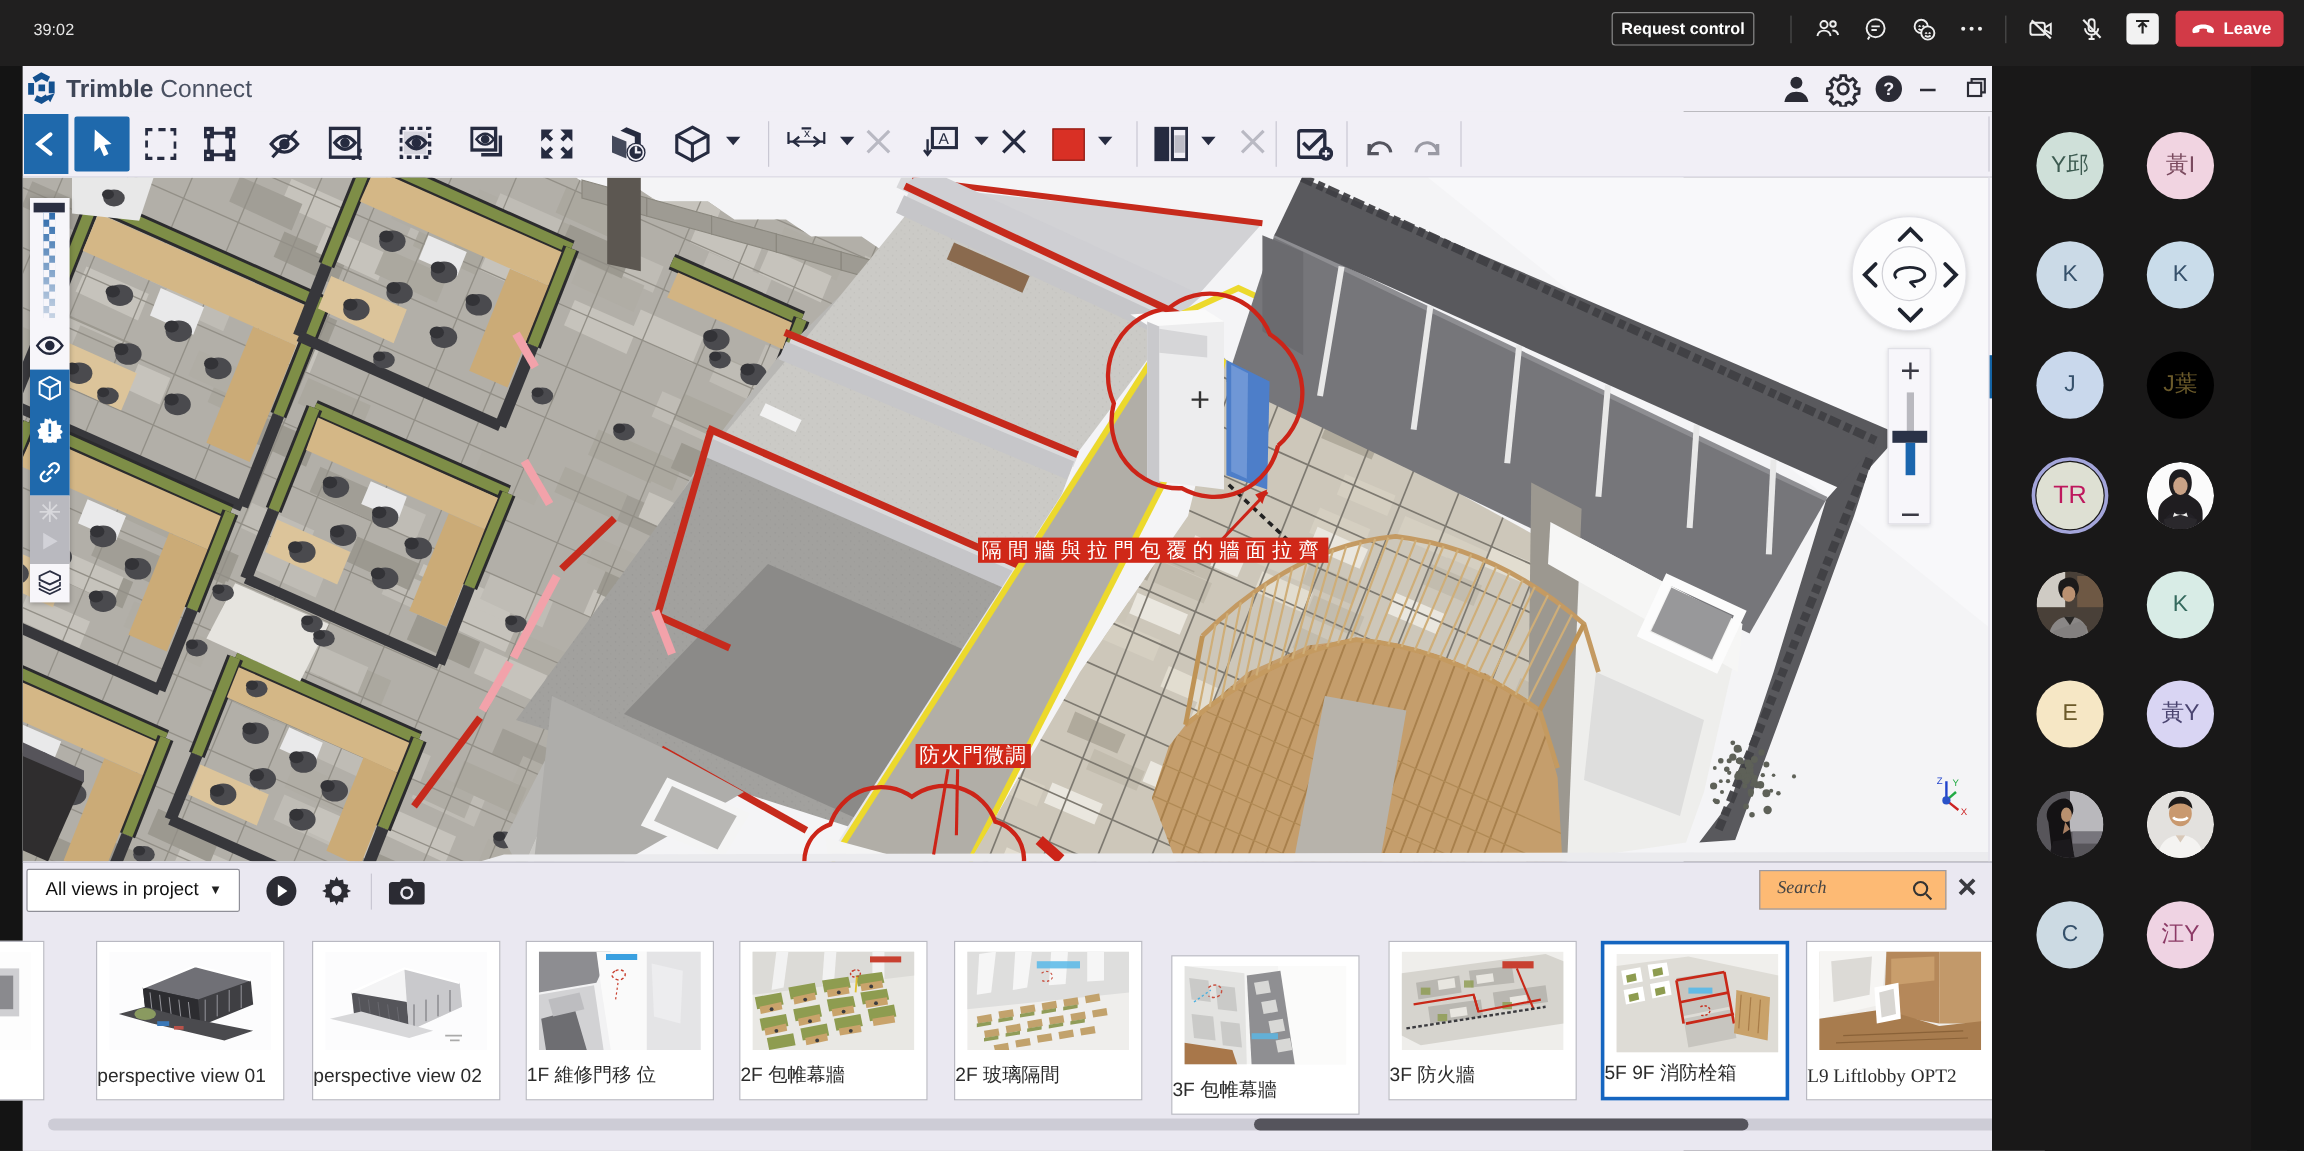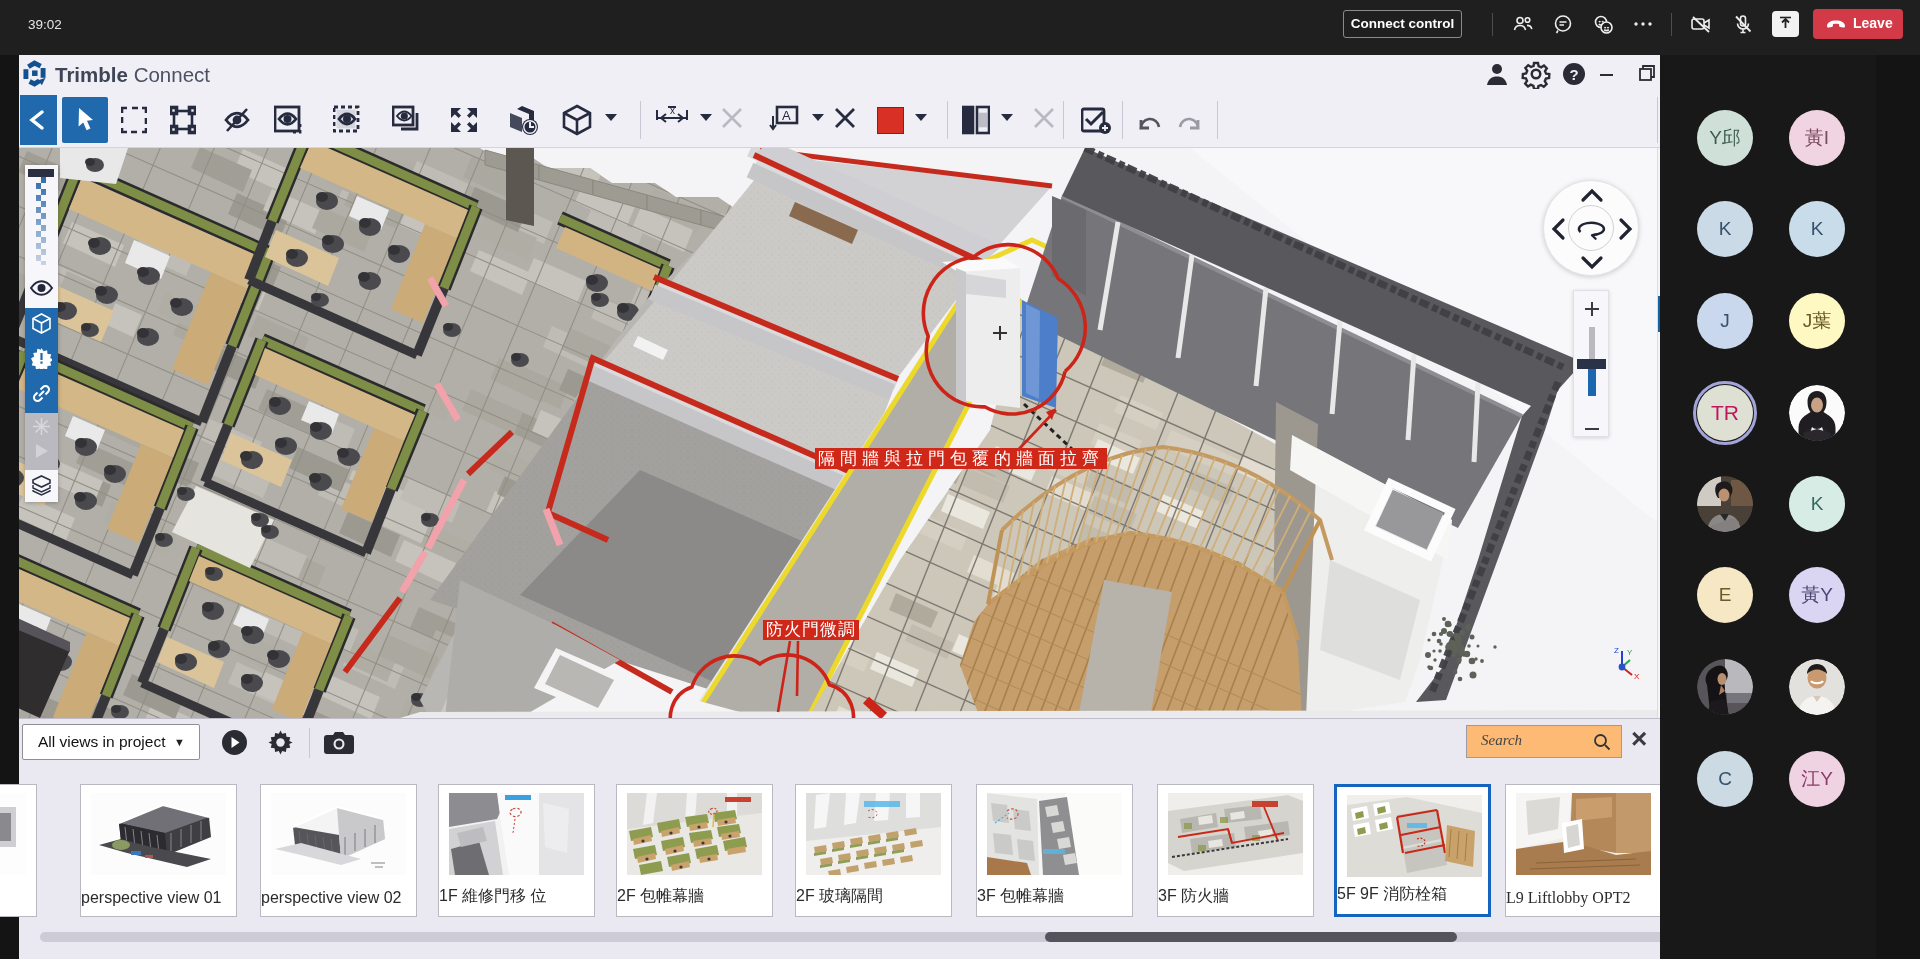--- a/index.html
+++ b/index.html
@@ -40,21 +40,21 @@
 .card svg{position:absolute;left:10px;top:8px}
 #strack{position:absolute;left:21px;top:213px;width:1664px;height:10px;background:#cdccd6;border-radius:5px}
 #shandle{position:absolute;left:1005px;top:0;width:412px;height:10px;background:#55545c;border-radius:5px}
 #sidebar{position:absolute;left:1660px;top:55px;width:216px;height:904px;background:#191818}
 .av{position:absolute;width:56px;height:56px;border-radius:50%;text-align:center;line-height:56px;font-size:19px;font-weight:400}
 .av svg{position:absolute;left:0;top:0;border-radius:50%}
 #bluestrip{position:absolute;left:1699px;top:255px;width:5px;height:47px;background:#2268b2}
 </style></head><body>
 <div id="topbar">
  <div id="time">39:02</div>
- <div id="reqctl">Connect control</div>
+ <div id="reqctl">Request control</div>
  <div class="tsep" style="left:1492px"></div>
  <svg class="ticon" style="left:1511px" viewBox="0 0 24 24" fill="none" stroke="#eee" stroke-width="1.6">
       <circle cx="9" cy="8.5" r="3"></circle>
       <path d="M3.5 18c.5-3 2.5-4.5 5.5-4.5s5 1.5 5.5 4.5"></path>
       <circle cx="16.5" cy="8" r="2.3"></circle>
       <path d="M16 13.4c2.6 0 4.3 1.3 4.8 3.8"></path>
     </svg>
  <svg class="ticon" style="left:1551px" viewBox="0 0 24 24" fill="none" stroke="#eee" stroke-width="1.6">
       <circle cx="12" cy="11.5" r="7.5"></circle>
       <path d="M8.5 10h7M8.5 13h4.5M7 18.5 5.5 21"></path>
@@ -1420,21 +1420,21 @@
             <polygon points="80,46 92,44 92,47 80,49"></polygon>
             <polygon points="14,72 26,70 26,73 14,75"></polygon>
             <polygon points="32,68 44,66 44,69 32,71"></polygon>
             <polygon points="50,64 62,62 62,65 50,67"></polygon>
             <polygon points="68,61 80,59 80,62 68,64"></polygon>
             <polygon points="86,58 98,56 98,59 86,61"></polygon>
           </g>
         </svg>
         <div class="lbl">2F 玻璃隔間</div>
       </div>
-<div class="card" style="left:957px;">
+<div class="card" style="left:957px;margin-top:12px;">
         <svg width="135" height="82" viewBox="0 0 135 82">
           <rect width="135" height="82" fill="#f5f5f4"></rect>
 <polygon points="78,0 135,0 135,82 90,82 80,40" fill="#fbfbfa"></polygon>
 <polygon points="0,0 50,6 52,82 0,82" fill="#e3e3e1"></polygon>
 <g fill="#cacac8">
             <polygon points="4,10 20,12 22,30 6,28"></polygon>
             <polygon points="26,16 42,18 44,38 28,36"></polygon>
             <polygon points="6,40 24,42 26,62 8,60"></polygon>
             <polygon points="30,46 46,48 48,68 32,66"></polygon>
           </g>
@@ -1544,21 +1544,21 @@
       </div>
  </div>
 </div>
 <div id="bluestrip"></div>
 <div id="sidebar">
     <div class="av" style="left:37px;top:55px;background:#cfe0d9;color:#3c5a50;font-size:19px">Y邱</div>
 <div class="av" style="left:129px;top:55px;background:#f1d4e1;color:#7a4a5e;font-size:19px">黃I</div>
 <div class="av" style="left:37px;top:146px;background:#cbdae7;color:#36516b;font-size:19px">K</div>
 <div class="av" style="left:129px;top:146px;background:#c9dcea;color:#36516b;font-size:19px">K</div>
 <div class="av" style="left:37px;top:238px;background:#c9d8ec;color:#36516b;font-size:19px">J</div>
-<div class="av" style="left:129px;top:238px;background:#fef9c3;color:#6b5a2a;font-size:19px">J葉</div>
+<div class="av" style="left:129px;top:238px;background:#000000;color:#6b5a2a;font-size:19px">J葉</div>
 <div style="position:absolute;left:33px;top:326px;width:64px;height:64px;border-radius:50%;border:3px solid #a3a5da"></div>
 <div class="av" style="left:37px;top:330px;background:#dee0d3;color:#be185d;font-size:21px">TR</div>
 <div class="av" style="left:129px;top:330px;overflow:hidden">
       <svg width="56" height="56" viewBox="0 0 56 56">
         <rect width="56" height="56" fill="#fbfbfb"></rect>
         <path d="M28 6c-6.5 0-9.5 5-9.5 11 0 5 1.5 8 3 10l-6 4c-4 3-6 7-6 12v13h37V43c0-5-2-9-6-12l-6-4c1.5-2 3-5 3-10 0-6-3-11-9.5-11z" fill="#1f1d20"></path>
         <ellipse cx="28" cy="20" rx="6" ry="7.5" fill="#c9a286"></ellipse>
         <path d="M12 56c1-9 7-15 16-15s15 6 16 15z" fill="#232126"></path>
         <path d="M23 42c2 2.5 8 2.5 10 0l2 6-7 3-7-3z" fill="#efefed"></path>
         <path d="M14 48l14-4 14 4-3 8H17z" fill="#2a282c"></path>

